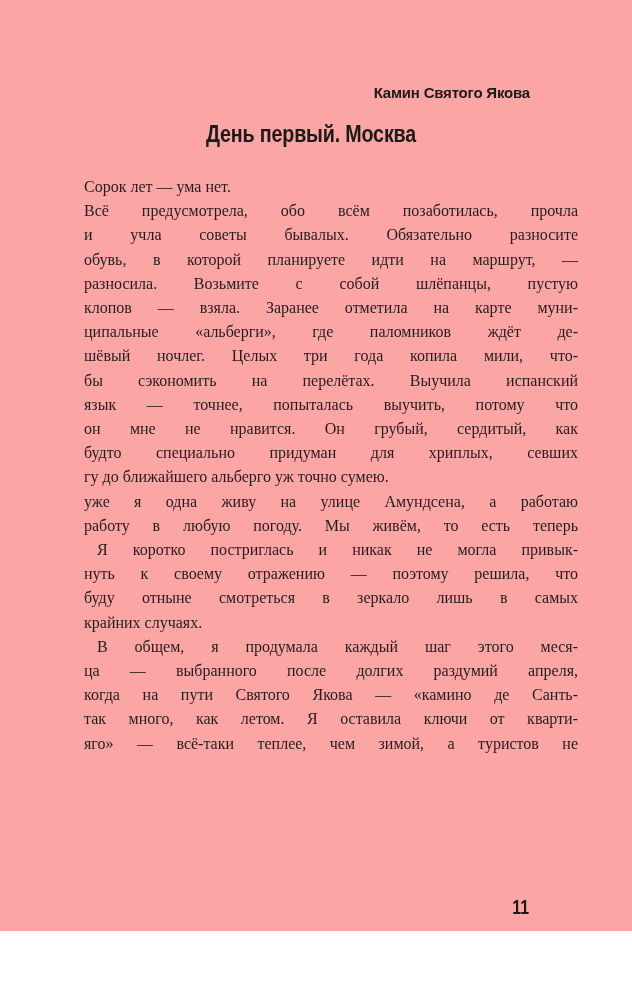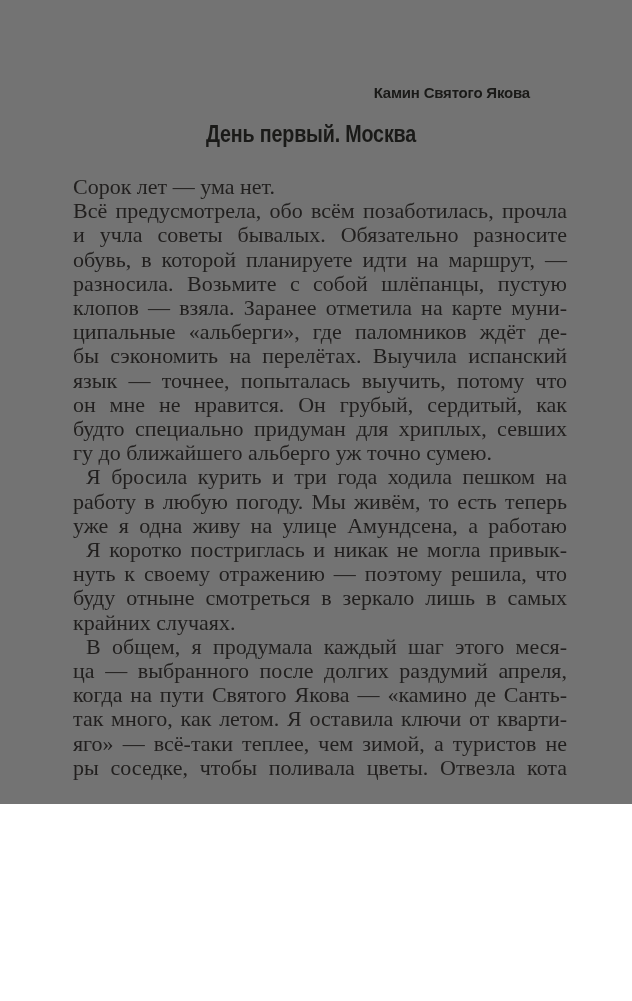--- a/index.html
+++ b/index.html
@@ -4,22 +4,22 @@
 <title>Book page</title>
 <style>
   html, body {
     margin: 0;
     padding: 0;
     background: #ffffff;
   }
   .page {
     position: relative;
     width: 632px;
-    height: 804px;
-    background: #737373;
+    height: 931px;
+    background: #fca5a5;
     overflow: hidden;
     color: #1e1e1c;
   }
   .running-header {
     position: absolute;
     top: 84px;
     right: 102px;
     font-family: "Liberation Sans", sans-serif;
     font-weight: 700;
     font-size: 15px;
@@ -39,24 +39,24 @@
     font-size: 24px;
     letter-spacing: -0.2px;
     color: #1a1a18;
     transform: scaleX(0.82);
     transform-origin: 50% 0;
     white-space: nowrap;
   }
   .body-text {
     position: absolute;
     top: 175px;
-    left: 73px;
+    left: 84px;
     width: 494px;
     font-family: "Liberation Serif", serif;
-    font-size: 22px;
+    font-size: 16px;
     line-height: 24.2px;
     color: #211f1e;
   }
   .line {
     text-align: justify;
     text-align-last: justify;
   }
   .line.last {
     text-align-last: left;
   }
@@ -84,34 +84,33 @@
   <h1 class="chapter-title">День первый. Москва</h1>
 
   <div class="body-text">
       <div class="line last">Сорок лет — ума нет.</div>
       <div class="line">Всё предусмотрела, обо всём позаботилась, прочла</div>
       <div class="line">и учла советы бывалых. Обязательно разносите</div>
       <div class="line">обувь, в которой планируете идти на маршрут, —</div>
       <div class="line">разносила. Возьмите с собой шлёпанцы, пустую</div>
       <div class="line">клопов — взяла. Заранее отметила на карте муни-</div>
       <div class="line">ципальные «альберги», где паломников ждёт де-</div>
+      <div class="line">шёвый ночлег. Целых три года копила мили, что-</div>
       <div class="line">бы сэкономить на перелётах. Выучила испанский</div>
       <div class="line">язык — точнее, попыталась выучить, потому что</div>
       <div class="line">он мне не нравится. Он грубый, сердитый, как</div>
       <div class="line">будто специально придуман для хриплых, севших</div>
       <div class="line last">гу до ближайшего альберго уж точно сумею.</div>
-      <div class="line indent">Я бросила курить и три года ходила пешком на</div>
+      <div class="line">уже я одна живу на улице Амундсена, а работаю</div>
       <div class="line">работу в любую погоду. Мы живём, то есть теперь</div>
-      <div class="line">уже я одна живу на улице Амундсена, а работаю</div>
       <div class="line indent">Я коротко постриглась и никак не могла привык-</div>
       <div class="line">нуть к своему отражению — поэтому решила, что</div>
       <div class="line">буду отныне смотреться в зеркало лишь в самых</div>
       <div class="line last">крайних случаях.</div>
       <div class="line indent">В общем, я продумала каждый шаг этого меся-</div>
       <div class="line">ца — выбранного после долгих раздумий апреля,</div>
       <div class="line">когда на пути Святого Якова — «камино де Санть-</div>
       <div class="line">так много, как летом. Я оставила ключи от кварти-</div>
       <div class="line">яго» — всё-таки теплее, чем зимой, а туристов не</div>
-      <div class="line">ры соседке, чтобы поливала цветы. Отвезла кота</div>
     </div>
 
   <div class="page-number">11</div>
 </div>
 
 </body></html>

